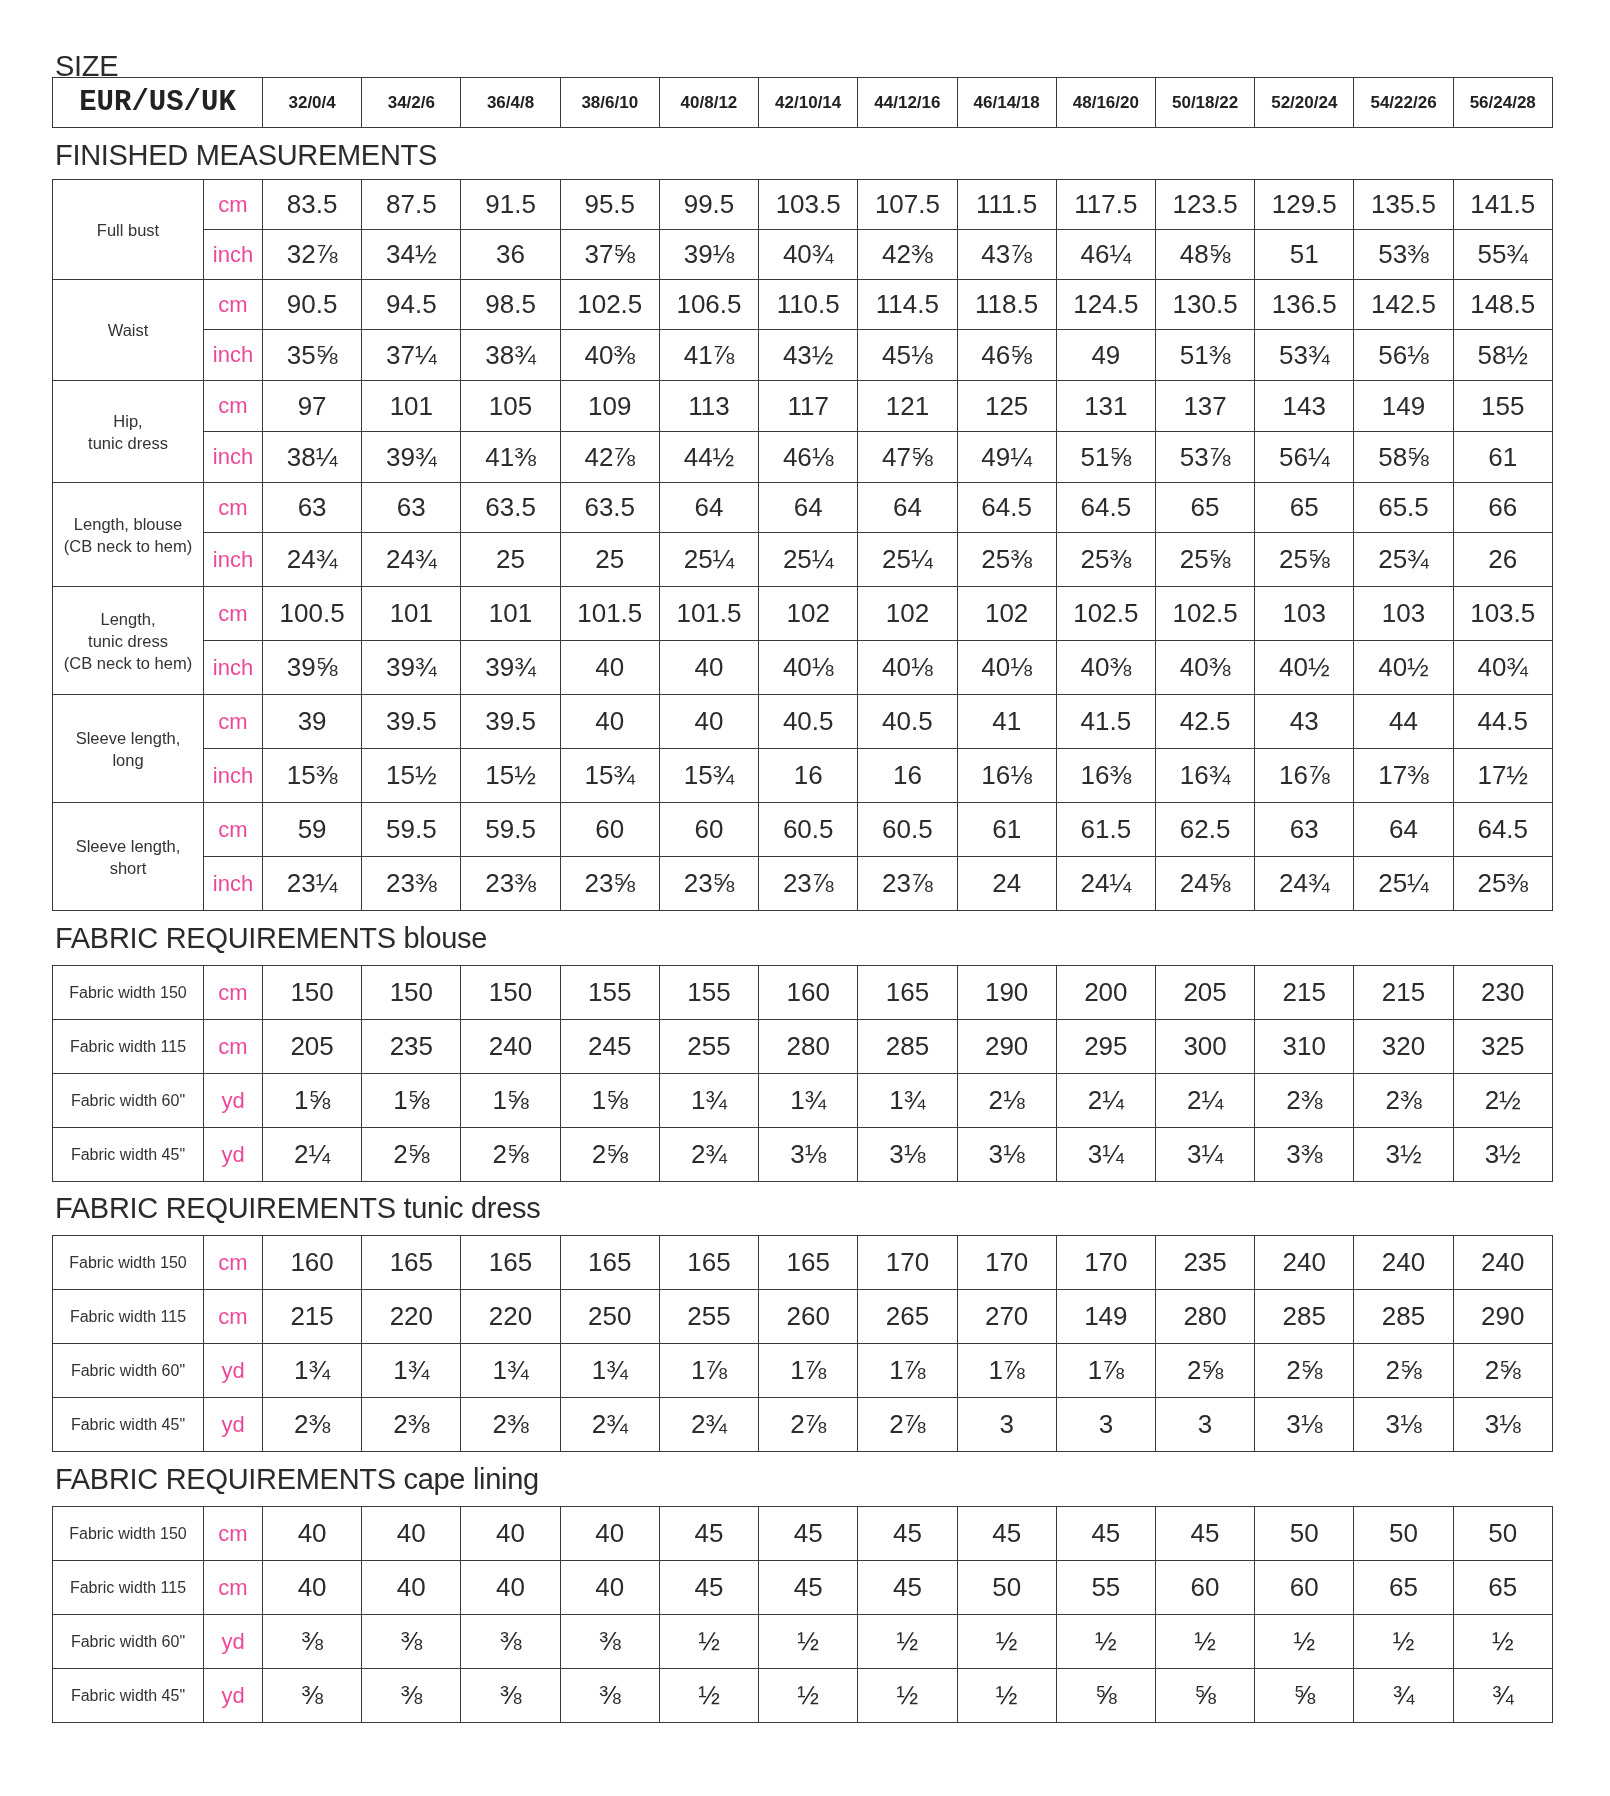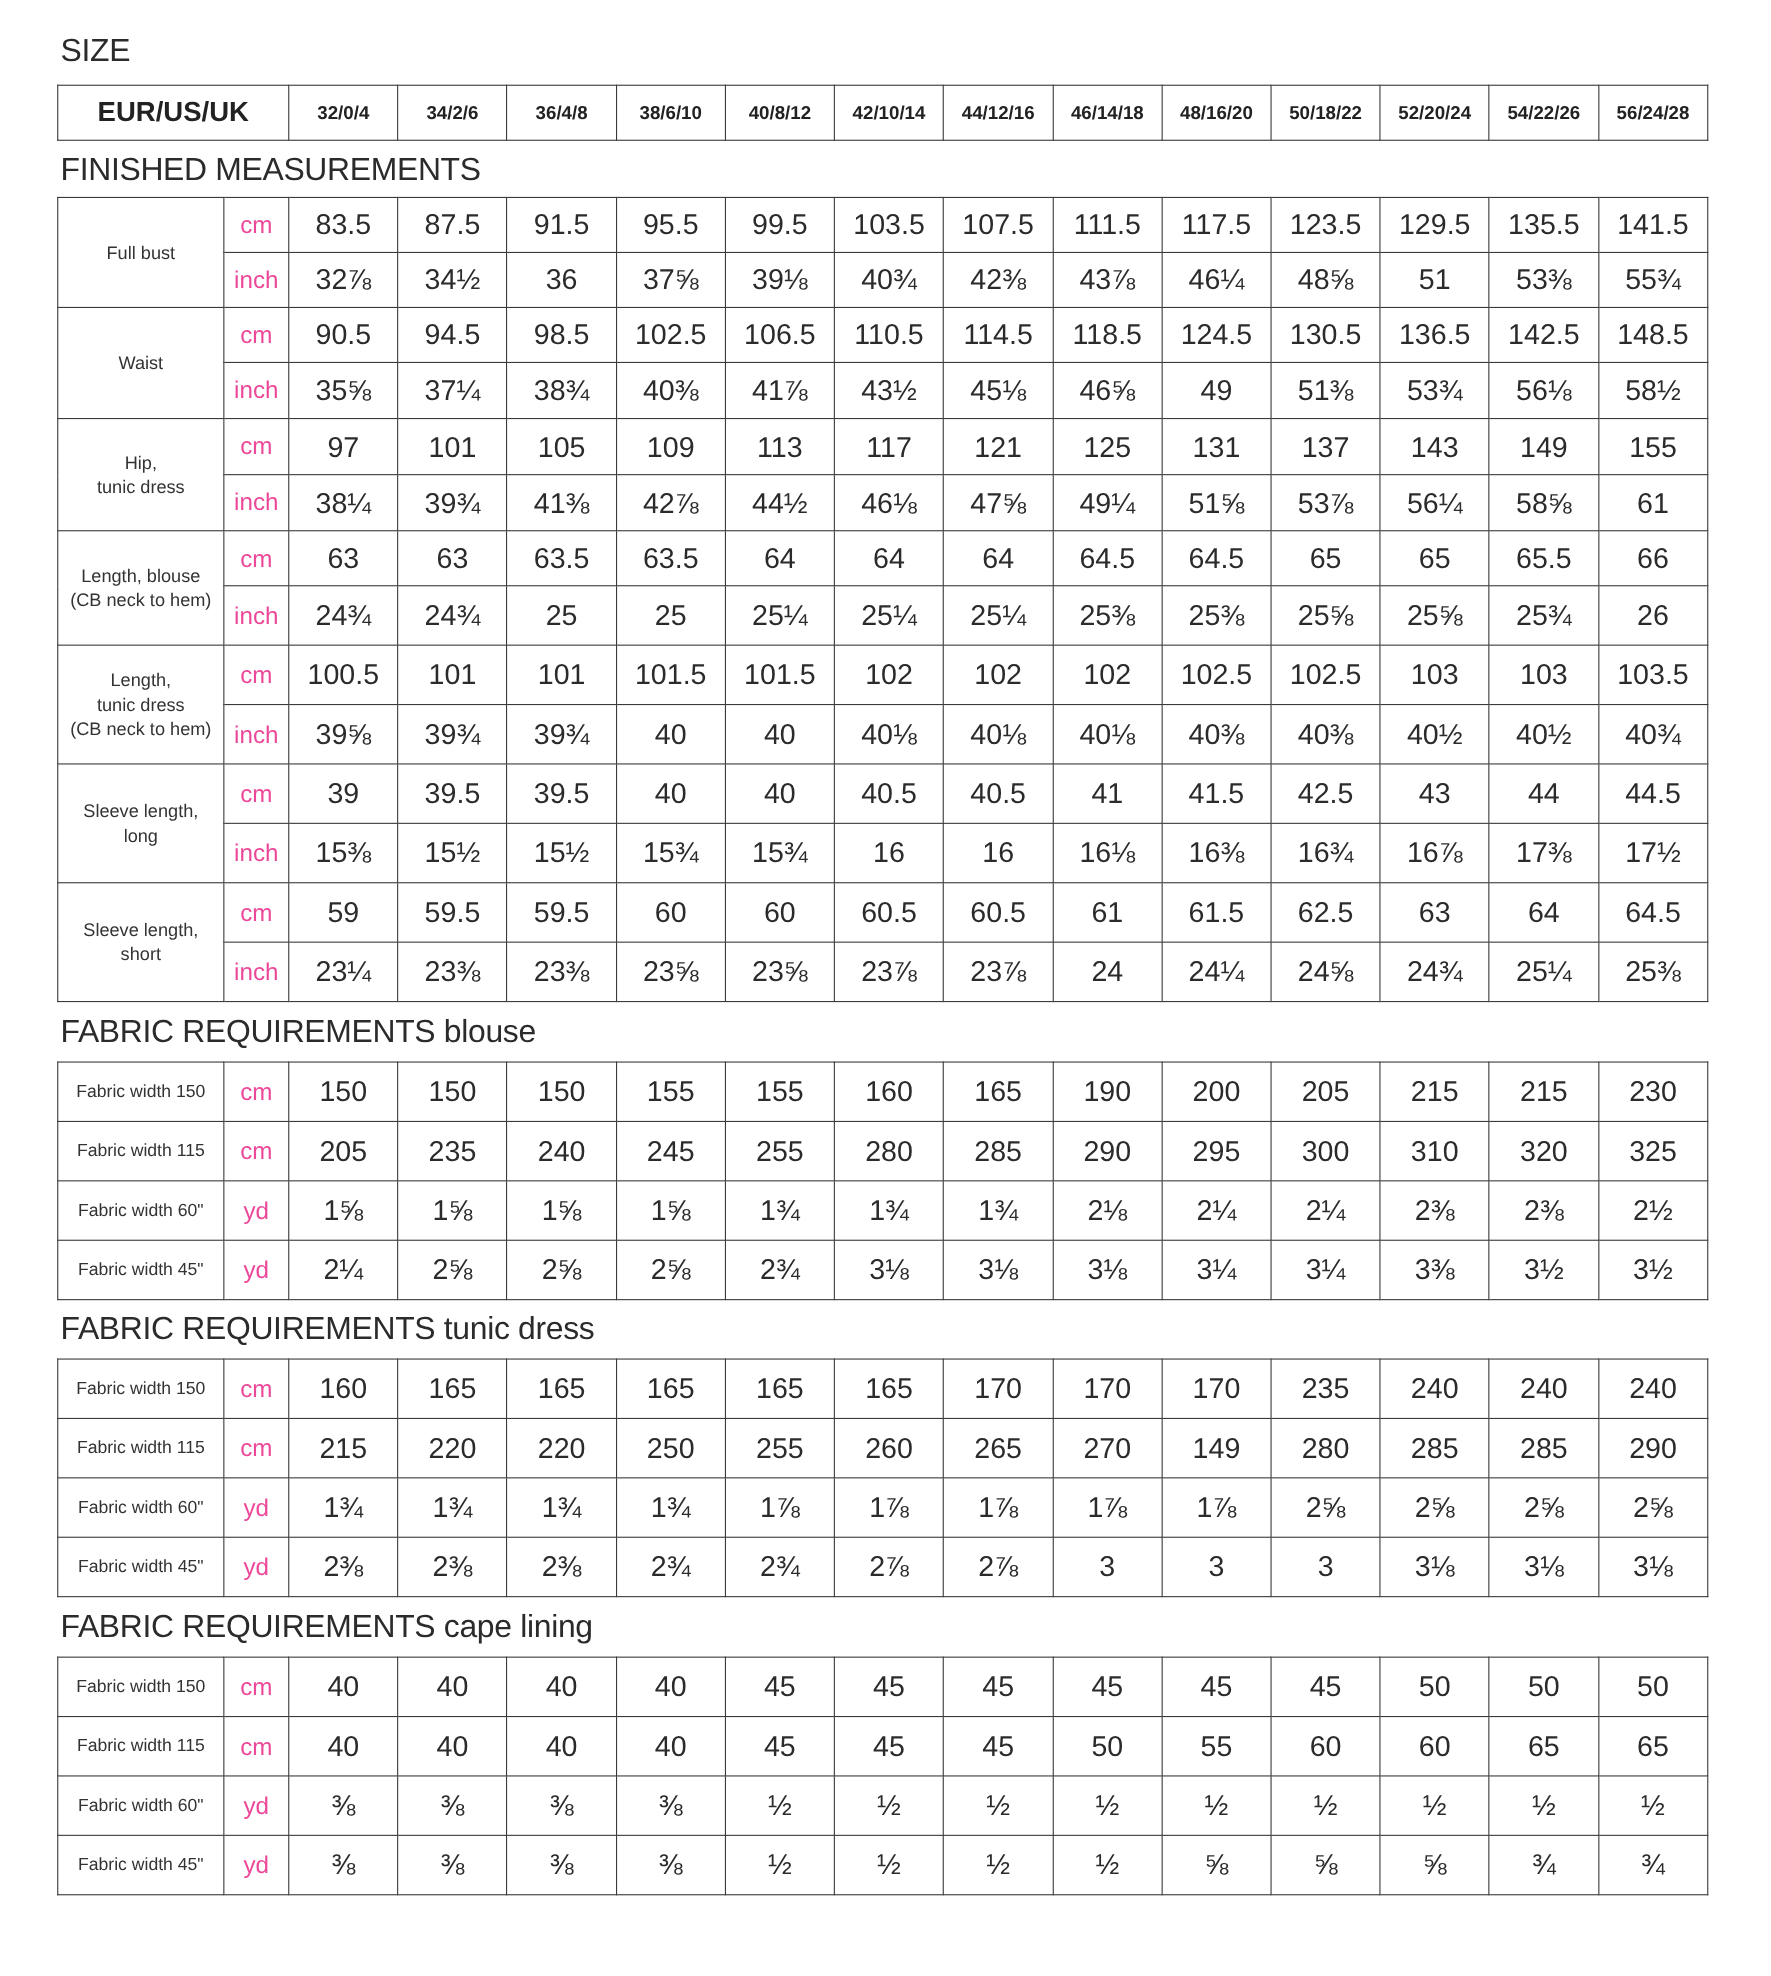--- a/index.html
+++ b/index.html
@@ -18,30 +18,30 @@
   }
   table.grid td {
     border: 1.6px solid #3a3a3a; text-align: center; vertical-align: middle;
     padding: 0; overflow: hidden; white-space: nowrap;
   }
   col.c-label { width: 151px; }
   col.c-unit { width: 59px; }
   col.c-eur { width: 210px; }
   col.c-size { width: 99.23px; }
   .size-head td { height: 49px; font-weight: bold; font-size: 17px; color: #222; }
-  .size-head td.eur { font-size: 25px; }
+  .size-head td.eur { font-size: 29px; font-family: Liberation Mono, monospace; }
   td.label { font-size: 16.5px; line-height: 22px; white-space: normal; color: #333; margin-left: 25px; }
   td.unit { font-size: 22px; color: #ec4899; }
   td.val { font-size: 26px; color: #2b2b2b; }
   .fab td.label { font-size: 16px; }
 </style>
 </head>
 <body>
 
-<h2 class="section-title" style="top:32px;">SIZE</h2>
+<h2 class="section-title" style="top:52px;">SIZE</h2>
 <table class="grid" id="size-table" style="top:77px;">
   <colgroup>
       <col class="c-eur">
       <col class="c-size">
       <col class="c-size">
       <col class="c-size">
       <col class="c-size">
       <col class="c-size">
       <col class="c-size">
       <col class="c-size">

